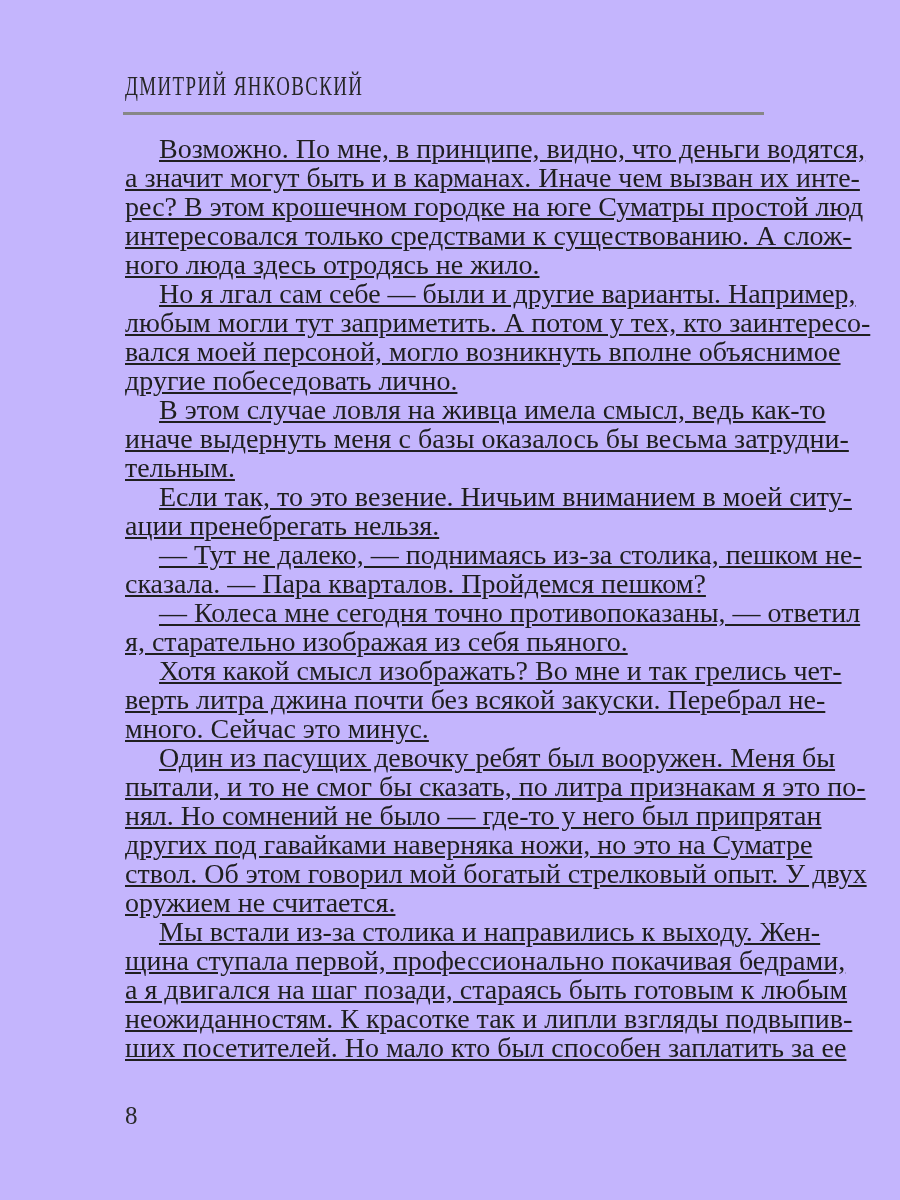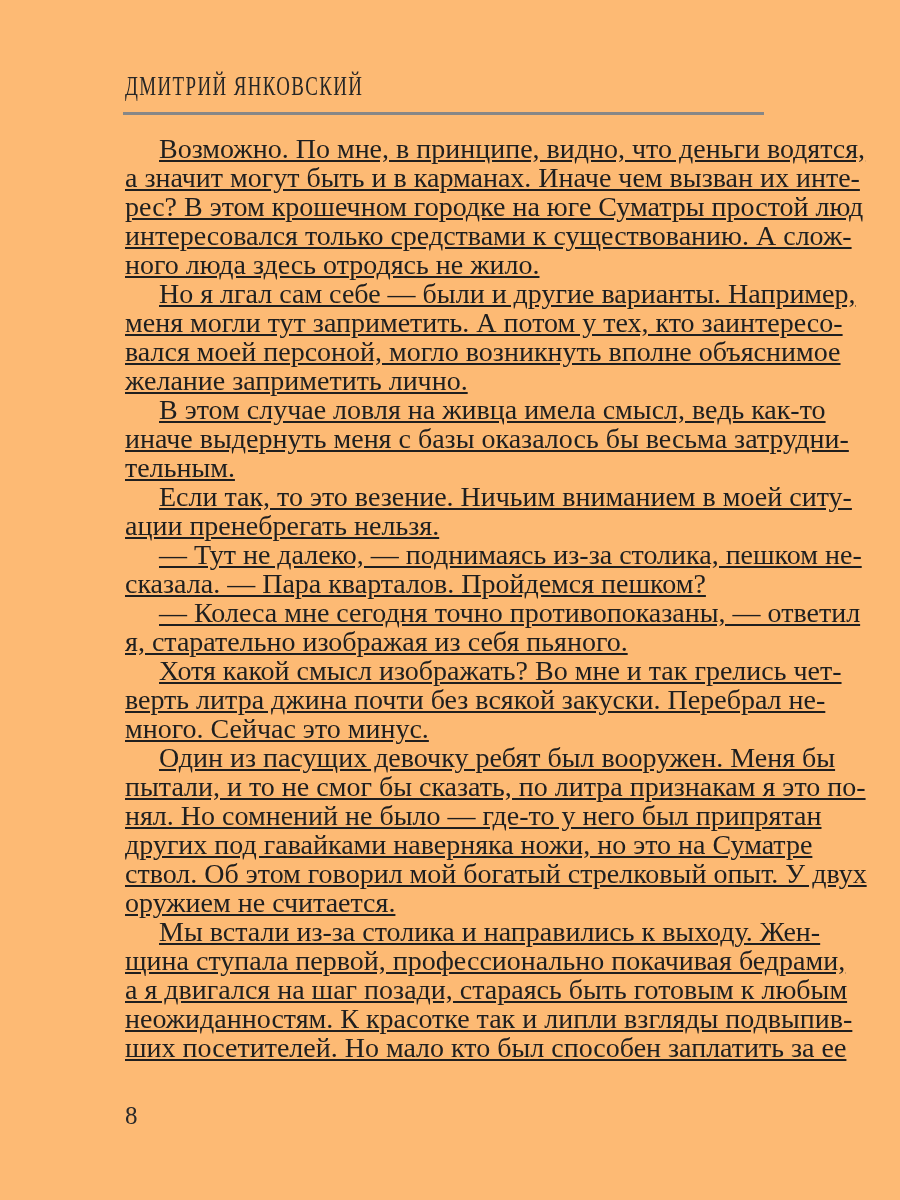--- a/index.html
+++ b/index.html
@@ -4,21 +4,21 @@
 <style>
   html, body {
     margin: 0;
     padding: 0;
     background: #ffffff;
   }
   .page {
     position: relative;
     width: 900px;
     height: 1200px;
-    background: #fdba74;
+    background: #c4b5fd;
     font-family: "Liberation Serif", "DejaVu Serif", serif;
     color: #1f1f1f;
     overflow: hidden;
   }
   .running-header {
     position: absolute;
     left: 125px;
     top: 71px;
     width: 660px;
   }
@@ -80,23 +80,23 @@
 
   <div class="header-rule"></div>
 
   <div class="text-block" id="text-block">
       <div class="line para-first">Возможно. По мне, в принципе, видно, что деньги водятся,</div>
       <div class="line">а значит могут быть и в карманах. Иначе чем вызван их инте-</div>
       <div class="line">рес? В этом крошечном городке на юге Суматры простой люд</div>
       <div class="line">интересовался только средствами к существованию. А слож-</div>
       <div class="line para-last">ного люда здесь отродясь не жило.</div>
       <div class="line para-first">Но я лгал сам себе — были и другие варианты. Например,</div>
-      <div class="line">меня могли тут заприметить. А потом у тех, кто заинтересо-</div>
+      <div class="line">любым могли тут заприметить. А потом у тех, кто заинтересо-</div>
       <div class="line">вался моей персоной, могло возникнуть вполне объяснимое</div>
-      <div class="line para-last">желание заприметить лично.</div>
+      <div class="line para-last">другие побеседовать лично.</div>
       <div class="line para-first">В этом случае ловля на живца имела смысл, ведь как-то</div>
       <div class="line">иначе выдернуть меня с базы оказалось бы весьма затрудни-</div>
       <div class="line para-last">тельным.</div>
       <div class="line para-first">Если так, то это везение. Ничьим вниманием в моей ситу-</div>
       <div class="line para-last">ации пренебрегать нельзя.</div>
       <div class="line para-first">— Тут не далеко, — поднимаясь из-за столика, пешком не-</div>
       <div class="line para-last">сказала. — Пара кварталов. Пройдемся пешком?</div>
       <div class="line para-first">— Колеса мне сегодня точно противопоказаны, — ответил</div>
       <div class="line para-last">я, старательно изображая из себя пьяного.</div>
       <div class="line para-first">Хотя какой смысл изображать? Во мне и так грелись чет-</div>

